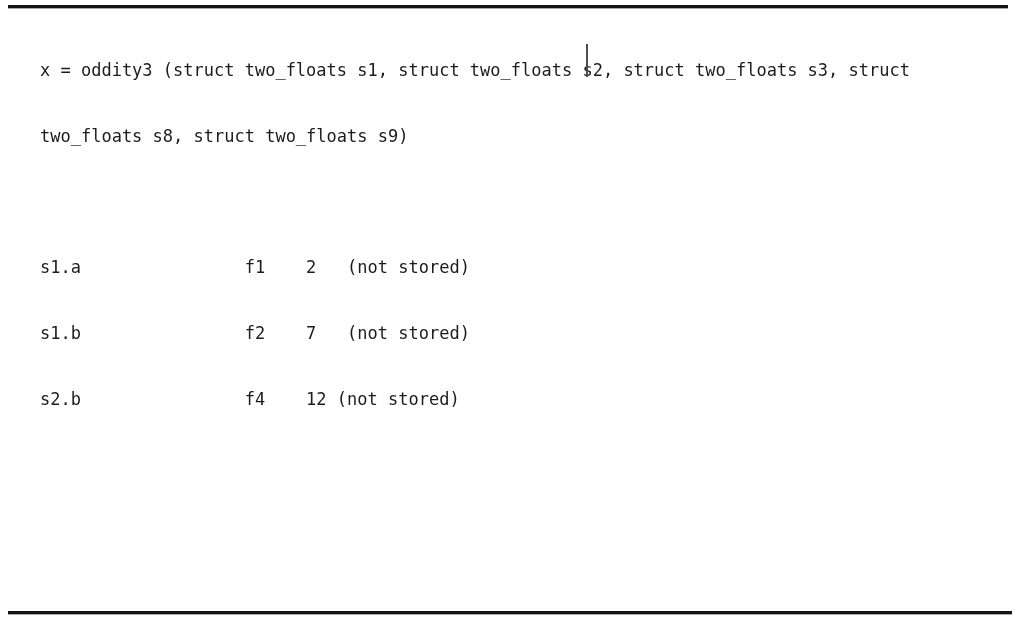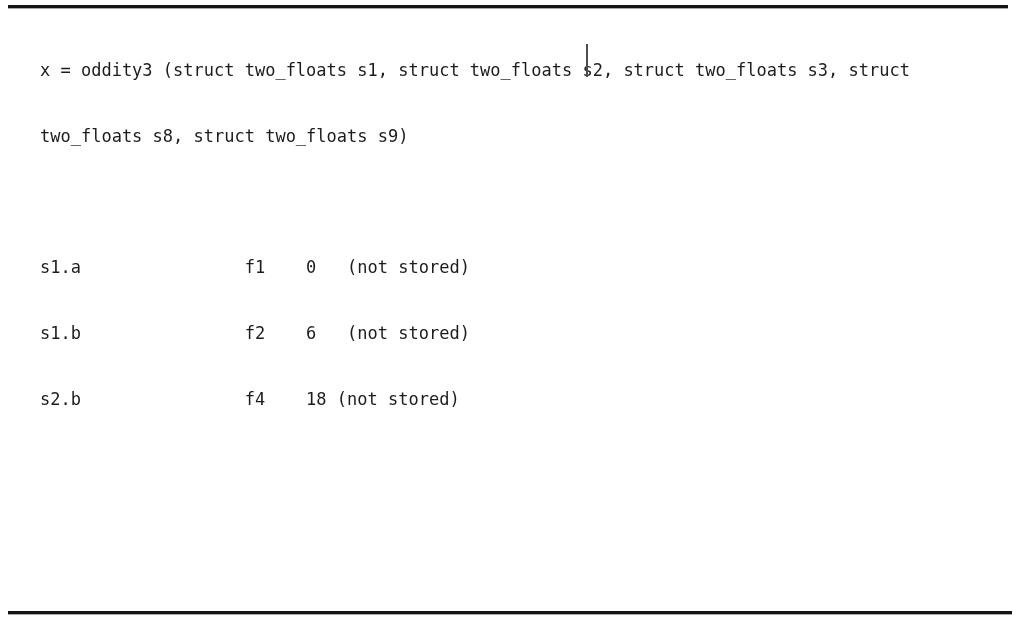--- a/index.html
+++ b/index.html
@@ -55,23 +55,23 @@
 </style>
 </head>
 <body>
 
 <div class="rule" id="rule-top"></div>
 
 <div class="textblock">
   <div class="line">x = oddity3 (struct two_floats s1, struct two_floats s2, struct two_floats s3, struct</div>
   <div class="line">two_floats s8, struct two_floats s9)</div>
   <div class="line"></div>
-  <div class="line">s1.a                f1    0   (not stored)</div>
-  <div class="line">s1.b                f2    6   (not stored)</div>
-  <div class="line">s2.b                f4    18 (not stored)</div>
+  <div class="line">s1.a                f1    2   (not stored)</div>
+  <div class="line">s1.b                f2    7   (not stored)</div>
+  <div class="line">s2.b                f4    12 (not stored)</div>
   
   
   
   
   
   
   
   
   
   

